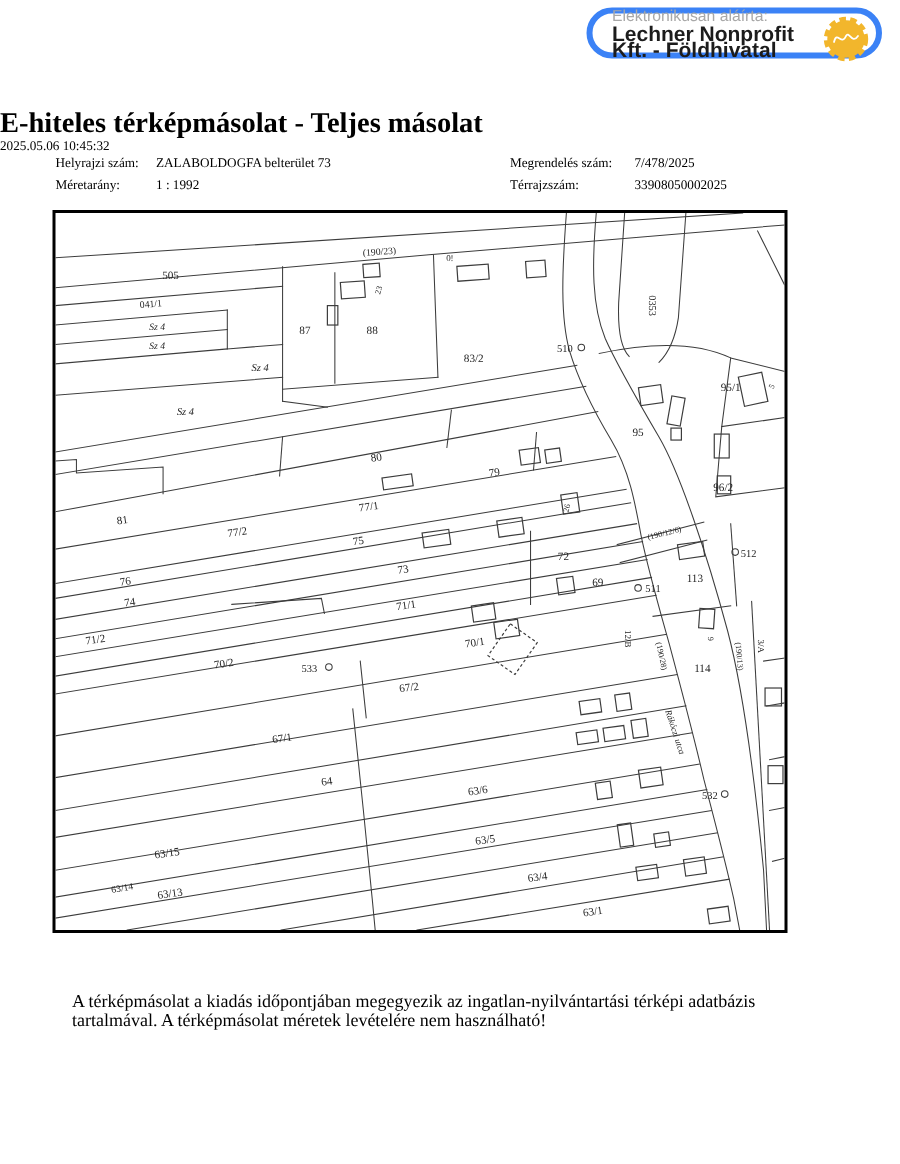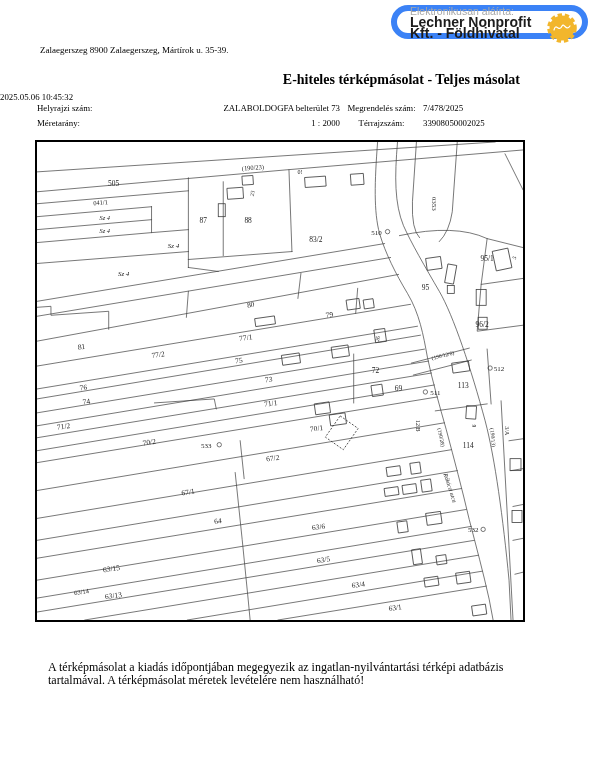--- a/index.html
+++ b/index.html
@@ -1,36 +1,36 @@
 <!DOCTYPE html>
 <html><head>
 <meta charset="utf-8">
 <style>
   html,body{margin:0;padding:0;background:#e8e8e8;}
   .page{position:relative;width:600px;height:776px;background:#ffffff;overflow:hidden;
         font-family:"Liberation Serif",serif;color:#000;}
   
-  .esign{position:absolute;top:5px;left:391px;width:197px;height:34px;border:6px solid #3b82f6;
+  .esign{position:absolute;top:5px;left:391px;width:197px;height:34px;border:4px solid #3b82f6;
          border-radius:19px;box-sizing:border-box;background:#fff;
          font-family:"Liberation Sans",sans-serif;display:flex;flex-direction:column;
          justify-content:center;padding:2px 38px 2px 13px;}
   .esign .l1{color:#a8a8a8;font-size:10.5px;line-height:12px;}
   .esign .l2{color:#1c1c1c;font-size:14px;font-weight:bold;line-height:11px;}
   .seal{position:absolute;right:1px;top:-2px;width:38px;height:38px;}
   
   .hdr{position:absolute;left:40px;top:44px;font-size:9px;line-height:12px;}
-  .title{position:absolute;left:0;top:72px;width:520px;text-align:right;
-         font-size:14px;font-weight:bold;}
+  .title{position:absolute;left:0;top:72px;width:520px;text-align:left;
+         font-size:19px;font-weight:bold;}
   .dt{position:absolute;left:0;top:92px;width:600px;text-align:left;font-size:8.8px;}
   
   .meta{position:absolute;left:37px;top:103px;width:526px;font-size:8.8px;}
   .meta .row{display:flex;height:15px;align-items:baseline;}
   .meta .lab-l{width:67px;}
-  .meta .val-l{width:236px;text-align:right;}
-  .meta .lab-r{width:83px;text-align:center;}
+  .meta .val-l{width:236px;}
+  .meta .lab-r{width:83px;}
   .meta .val-r{flex:1;}
   
   .map-frame{position:absolute;left:35px;top:140px;width:490px;height:482px;
              border:2px solid #000;box-sizing:border-box;background:#fff;}
   .map-frame svg{display:block;}
   .map-frame text{fill:#242424;font-family:"Liberation Serif",serif;}
   
   .footer{position:absolute;left:48px;top:661px;width:502px;font-size:12px;line-height:13px;}
 </style>
 </head>
@@ -41,36 +41,35 @@
   <div class="esign">
     <span class="l1">Elektronikusan aláírta:</span>
     <span class="l2">Lechner Nonprofit Kft.  -  Földhivatal</span>
     <svg class="seal" viewBox="-19 -19 38 38">
       <circle r="12.5" fill="#f2b62c" stroke="#f2b62c" stroke-width="4.6" stroke-dasharray="4.1 2.7"></circle>
       <path d="M-8,2 C-6,-6 -3,5 0,-2 C2,-6 4,4 8,-2" stroke="#ffffff" stroke-width="1.2" fill="none" stroke-linecap="round"></path>
     </svg>
   </div>
 
   <div class="hdr">
-    <div>Zalaegerszeg 8900 Zalaegerszeg, Mártírok u. 35-39.</div>
   </div>
 
   <div class="title">E-hiteles térképmásolat - Teljes másolat</div>
   <div class="dt">2025.05.06 10:45:32</div>
 
   <div class="meta">
     <div class="row">
       <span class="lab-l">Helyrajzi szám:</span>
       <span class="val-l">ZALABOLDOGFA belterület 73</span>
       <span class="lab-r">Megrendelés szám:</span>
       <span class="val-r">7/478/2025</span>
     </div>
     <div class="row">
       <span class="lab-l">Méretarány:</span>
-      <span class="val-l">1 : 2000</span>
+      <span class="val-l">1 : 1992</span>
       <span class="lab-r">Térrajzszám:</span>
       <span class="val-r">33908050002025</span>
     </div>
   </div>
 
   <div class="map-frame">
     <svg id="map-svg" width="486" height="478" viewBox="0 0 488 480">
       <g stroke="#3c3c3c" stroke-width="0.7" fill="none" stroke-linecap="square">
 
         <path d="M0,30 L460,0"></path>

